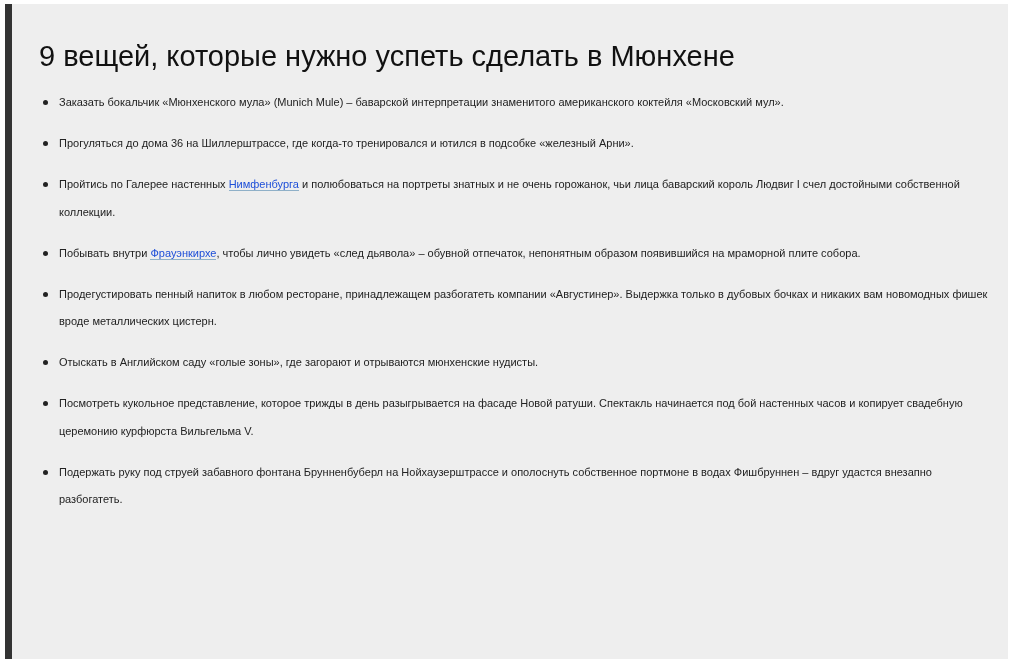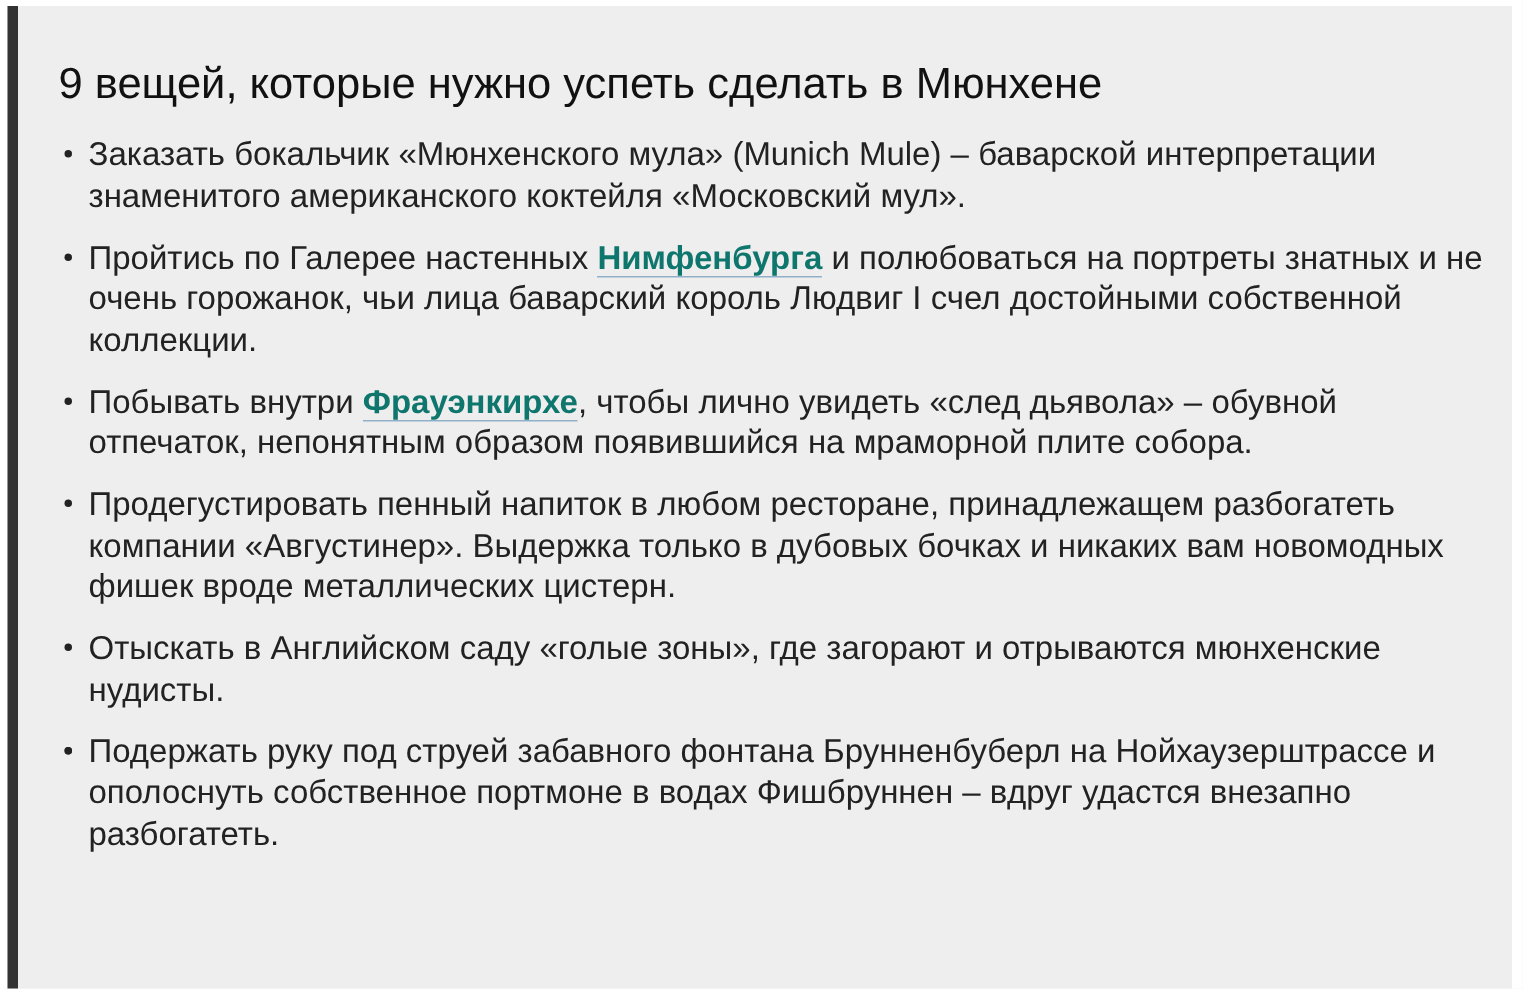--- a/index.html
+++ b/index.html
@@ -34,73 +34,77 @@
     }
     .list {
       position: absolute;
       left: 27px;
       top: 85px;
       width: 950px;
       margin: 0;
       padding: 0;
       list-style: none;
       font-family: "Liberation Sans", sans-serif;
-      font-size: 22px;
+      font-size: 11px;
       line-height: 27.5px;
       color: #222222;
     }
     .list li {
       position: relative;
       padding-left: 20px;
       margin-bottom: 13.5px;
     }
     .list li .bullet {
       position: absolute;
       left: 4px;
       top: 11px;
       width: 5px;
       height: 5px;
       border-radius: 50%;
       background: #222222;
     }
     .list a {
-      color: #0f766e;
+      color: #1d4ed8;
       text-decoration: none;
       border-bottom: 1px solid #8fb0c8;
-      font-weight: bold;
     }
   </style>
 </head>
 <body>
 
 <div class="box">
   <h2 class="title">9 вещей, которые нужно успеть сделать в Мюнхене</h2>
 
   <ul class="list">
     <li>
       <span class="bullet"></span>
       <span>Заказать бокальчик «Мюнхенского мула» (Munich Mule) – баварской интерпретации знаменитого американского коктейля «Московский мул».</span>
+    </li>
+    <li>
+      <span class="bullet"></span>
+      <span>Прогуляться до дома 36 на Шиллерштрассе, где когда-то тренировался и ютился в подсобке «железный Арни».</span>
     </li>
     <li>
       <span class="bullet"></span>
       <span>Пройтись по Галерее настенных </span><a href="#">Нимфенбурга</a><span> и полюбоваться на портреты знатных и не очень горожанок, чьи лица баварский король Людвиг I счел достойными собственной коллекции.</span>
     </li>
     <li>
       <span class="bullet"></span>
       <span>Побывать внутри </span><a href="#">Фрауэнкирхе</a><span>, чтобы лично увидеть «след дьявола» – обувной отпечаток, непонятным образом появившийся на мраморной плите собора.</span>
     </li>
     <li>
       <span class="bullet"></span>
       <span>Продегустировать пенный напиток в любом ресторане, принадлежащем разбогатеть компании «Августинер». Выдержка только в дубовых бочках и никаких вам новомодных фишек вроде металлических цистерн.</span>
     </li>
     <li>
       <span class="bullet"></span>
       <span>Отыскать в Английском саду «голые зоны», где загорают и отрываются мюнхенские нудисты.</span>
     </li>
     <li>
       <span class="bullet"></span>
+      <span>Посмотреть кукольное представление, которое трижды в день разыгрывается на фасаде Новой ратуши. Спектакль начинается под бой настенных часов и копирует свадебную церемонию курфюрста Вильгельма V.</span>
     </li>
     <li>
       <span class="bullet"></span>
       <span>Подержать руку под струей забавного фонтана Брунненбуберл на Нойхаузерштрассе и ополоснуть собственное портмоне в водах Фишбруннен – вдруг удастся внезапно разбогатеть.</span>
     </li>
   </ul>
 </div>
 
 </body></html>

